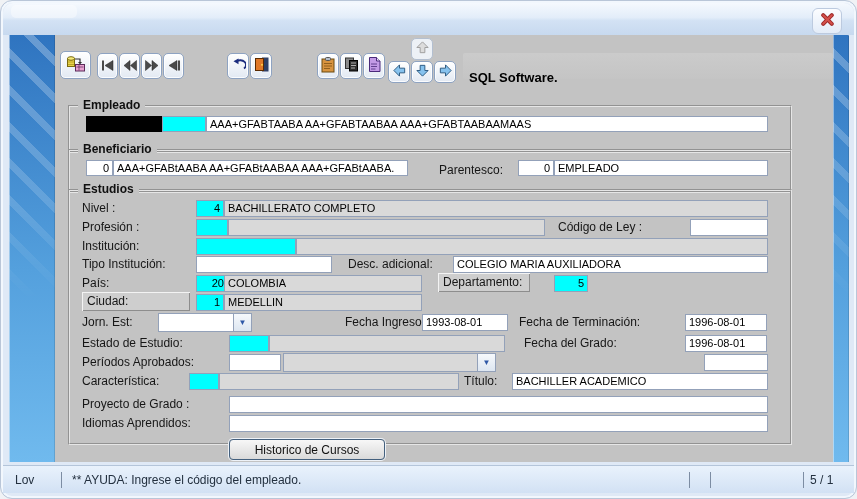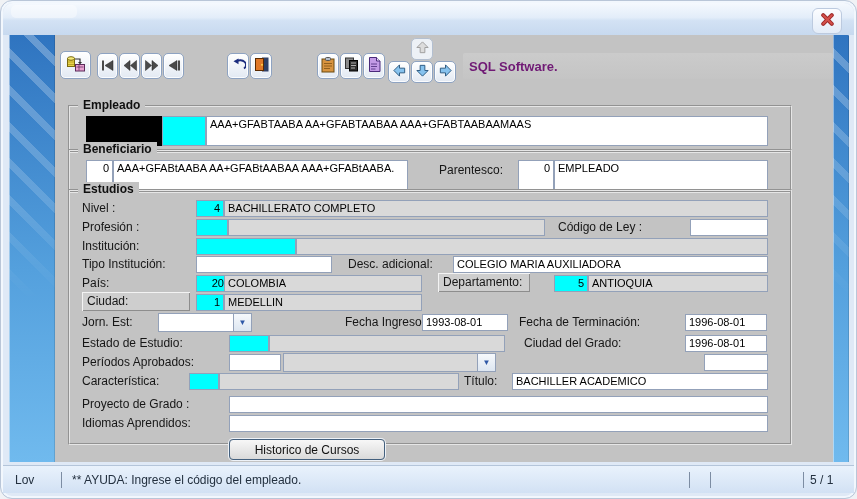--- a/index.html
+++ b/index.html
@@ -42,34 +42,34 @@
   
   .lbl{position:absolute;font-size:12px;color:#161616;white-space:nowrap;line-height:14px;}
   .raised{position:absolute;font-size:12px;color:#161616;white-space:nowrap;background:#cecece;
     box-shadow:inset 1px 1px 0 #f3f3f3, inset -1px -1px 0 #8d8d8d;padding:2px 5px 3px;box-sizing:border-box;}
   .fld{position:absolute;height:17px;box-sizing:border-box;border:1px solid #93a1b9;font-size:11px;
     color:#000;padding:1px 3px;overflow:hidden;white-space:nowrap;line-height:13px;}
   .fld.white{background:#ffffff;}
   .fld.gray{background:#d9d9d9;}
   .fld.cyan{background:#00ffff;text-align:right;}
   .fld.black{background:#000;border-color:#000;}
-  .tall{height:30px;}
+  .tall{height:16px;}
   
   .dd{position:absolute;height:19px;box-sizing:border-box;border:1px solid #93a1b9;display:flex;}
   .dd .val{flex:1;font-size:11px;padding:2px 2px;overflow:hidden;white-space:nowrap;}
   .dd.white .val{background:#fff;}
   .dd.gray .val{background:#d9d9d9;}
   .dd .btn{width:17px;background:linear-gradient(#f6f9fc,#dde6f1);border-left:1px solid #93a1b9;
     display:flex;align-items:center;justify-content:center;cursor:pointer;}
   .dd .btn span{font-size:8px;color:#2d57a6;line-height:8px;}
   
   .pbtn{position:absolute;border:1px solid #44607e;border-radius:4px;
     background:linear-gradient(180deg,#f7f7f7,#dadada);box-shadow:0 0 0 1px #eef2f7;
     font-size:12px;color:#111;display:flex;align-items:center;justify-content:center;cursor:pointer;}
-  .brand{position:absolute;font-size:13px;font-weight:bold;color:#701a75;white-space:nowrap;}
+  .brand{position:absolute;font-size:13px;font-weight:bold;color:#000000;white-space:nowrap;margin-top:11px;}
   .brand-band{position:absolute;background:linear-gradient(180deg,#d2d2d2,#c6c6c6);border-radius:2px;}
 </style>
 </head>
 <body>
 
 <div class="window">
 
   <div class="titlebar">
     <div class="tb-tab"></div>
     <div class="close-btn">
@@ -250,42 +250,41 @@
         <div class="lbl" style="left:12px;top:66px;">Tipo Institución:</div>
         <div class="fld white" style="left:126px;top:65px;width:136px;"></div>
         <div class="lbl" style="left:278px;top:66px;">Desc. adicional:</div>
         <div class="fld white" style="left:383px;top:65px;width:315px;">COLEGIO MARIA AUXILIADORA</div>
 
         <div class="lbl" style="left:12px;top:85px;">País:</div>
         <div class="fld cyan" style="left:126px;top:84px;width:32px;">20</div>
         <div class="fld gray" style="left:154px;top:84px;width:198px;">COLOMBIA</div>
         <div class="raised" style="left:368px;top:82px;width:92px;">Departamento:</div>
         <div class="fld cyan" style="left:484px;top:84px;width:34px;">5</div>
-        <div class="fld gray" style="left:518px;top:84px;width:180px;">ANTIOQUIA</div>
 
         <div class="raised" style="left:12px;top:101px;width:108px;">Ciudad:</div>
         <div class="fld cyan" style="left:126px;top:103px;width:28px;">1</div>
         <div class="fld gray" style="left:154px;top:103px;width:198px;">MEDELLIN</div>
 
         <div class="lbl" style="left:12px;top:124px;">Jorn. Est:</div>
         <div class="dd white" style="left:88px;top:122px;width:94px;">
           <span class="val"></span>
           <span class="btn">
               <span>▼</span>
             </span>
         </div>
         <div class="lbl" style="left:237px;top:124px;margin-left:38px;">Fecha Ingreso:</div>
         <div class="fld white" style="left:352px;top:123px;width:86px;">1993-08-01</div>
         <div class="lbl" style="left:449px;top:124px;">Fecha de Terminación:</div>
         <div class="fld white" style="left:615px;top:123px;width:82px;">1996-08-01</div>
 
         <div class="lbl" style="left:12px;top:145px;">Estado de Estudio:</div>
         <div class="fld cyan" style="left:159px;top:144px;width:40px;"></div>
         <div class="fld gray" style="left:199px;top:144px;width:236px;"></div>
-        <div class="lbl" style="left:454px;top:145px;">Ciudad del Grado:</div>
+        <div class="lbl" style="left:454px;top:145px;">Fecha del Grado:</div>
         <div class="fld white" style="left:615px;top:144px;width:82px;">1996-08-01</div>
 
         <div class="lbl" style="left:12px;top:164px;">Períodos Aprobados:</div>
         <div class="fld white" style="left:159px;top:163px;width:52px;"></div>
         <div class="dd gray" style="left:213px;top:162px;width:213px;">
           <span class="val"></span>
           <span class="btn">
               <span>▼</span>
             </span>
         </div>

